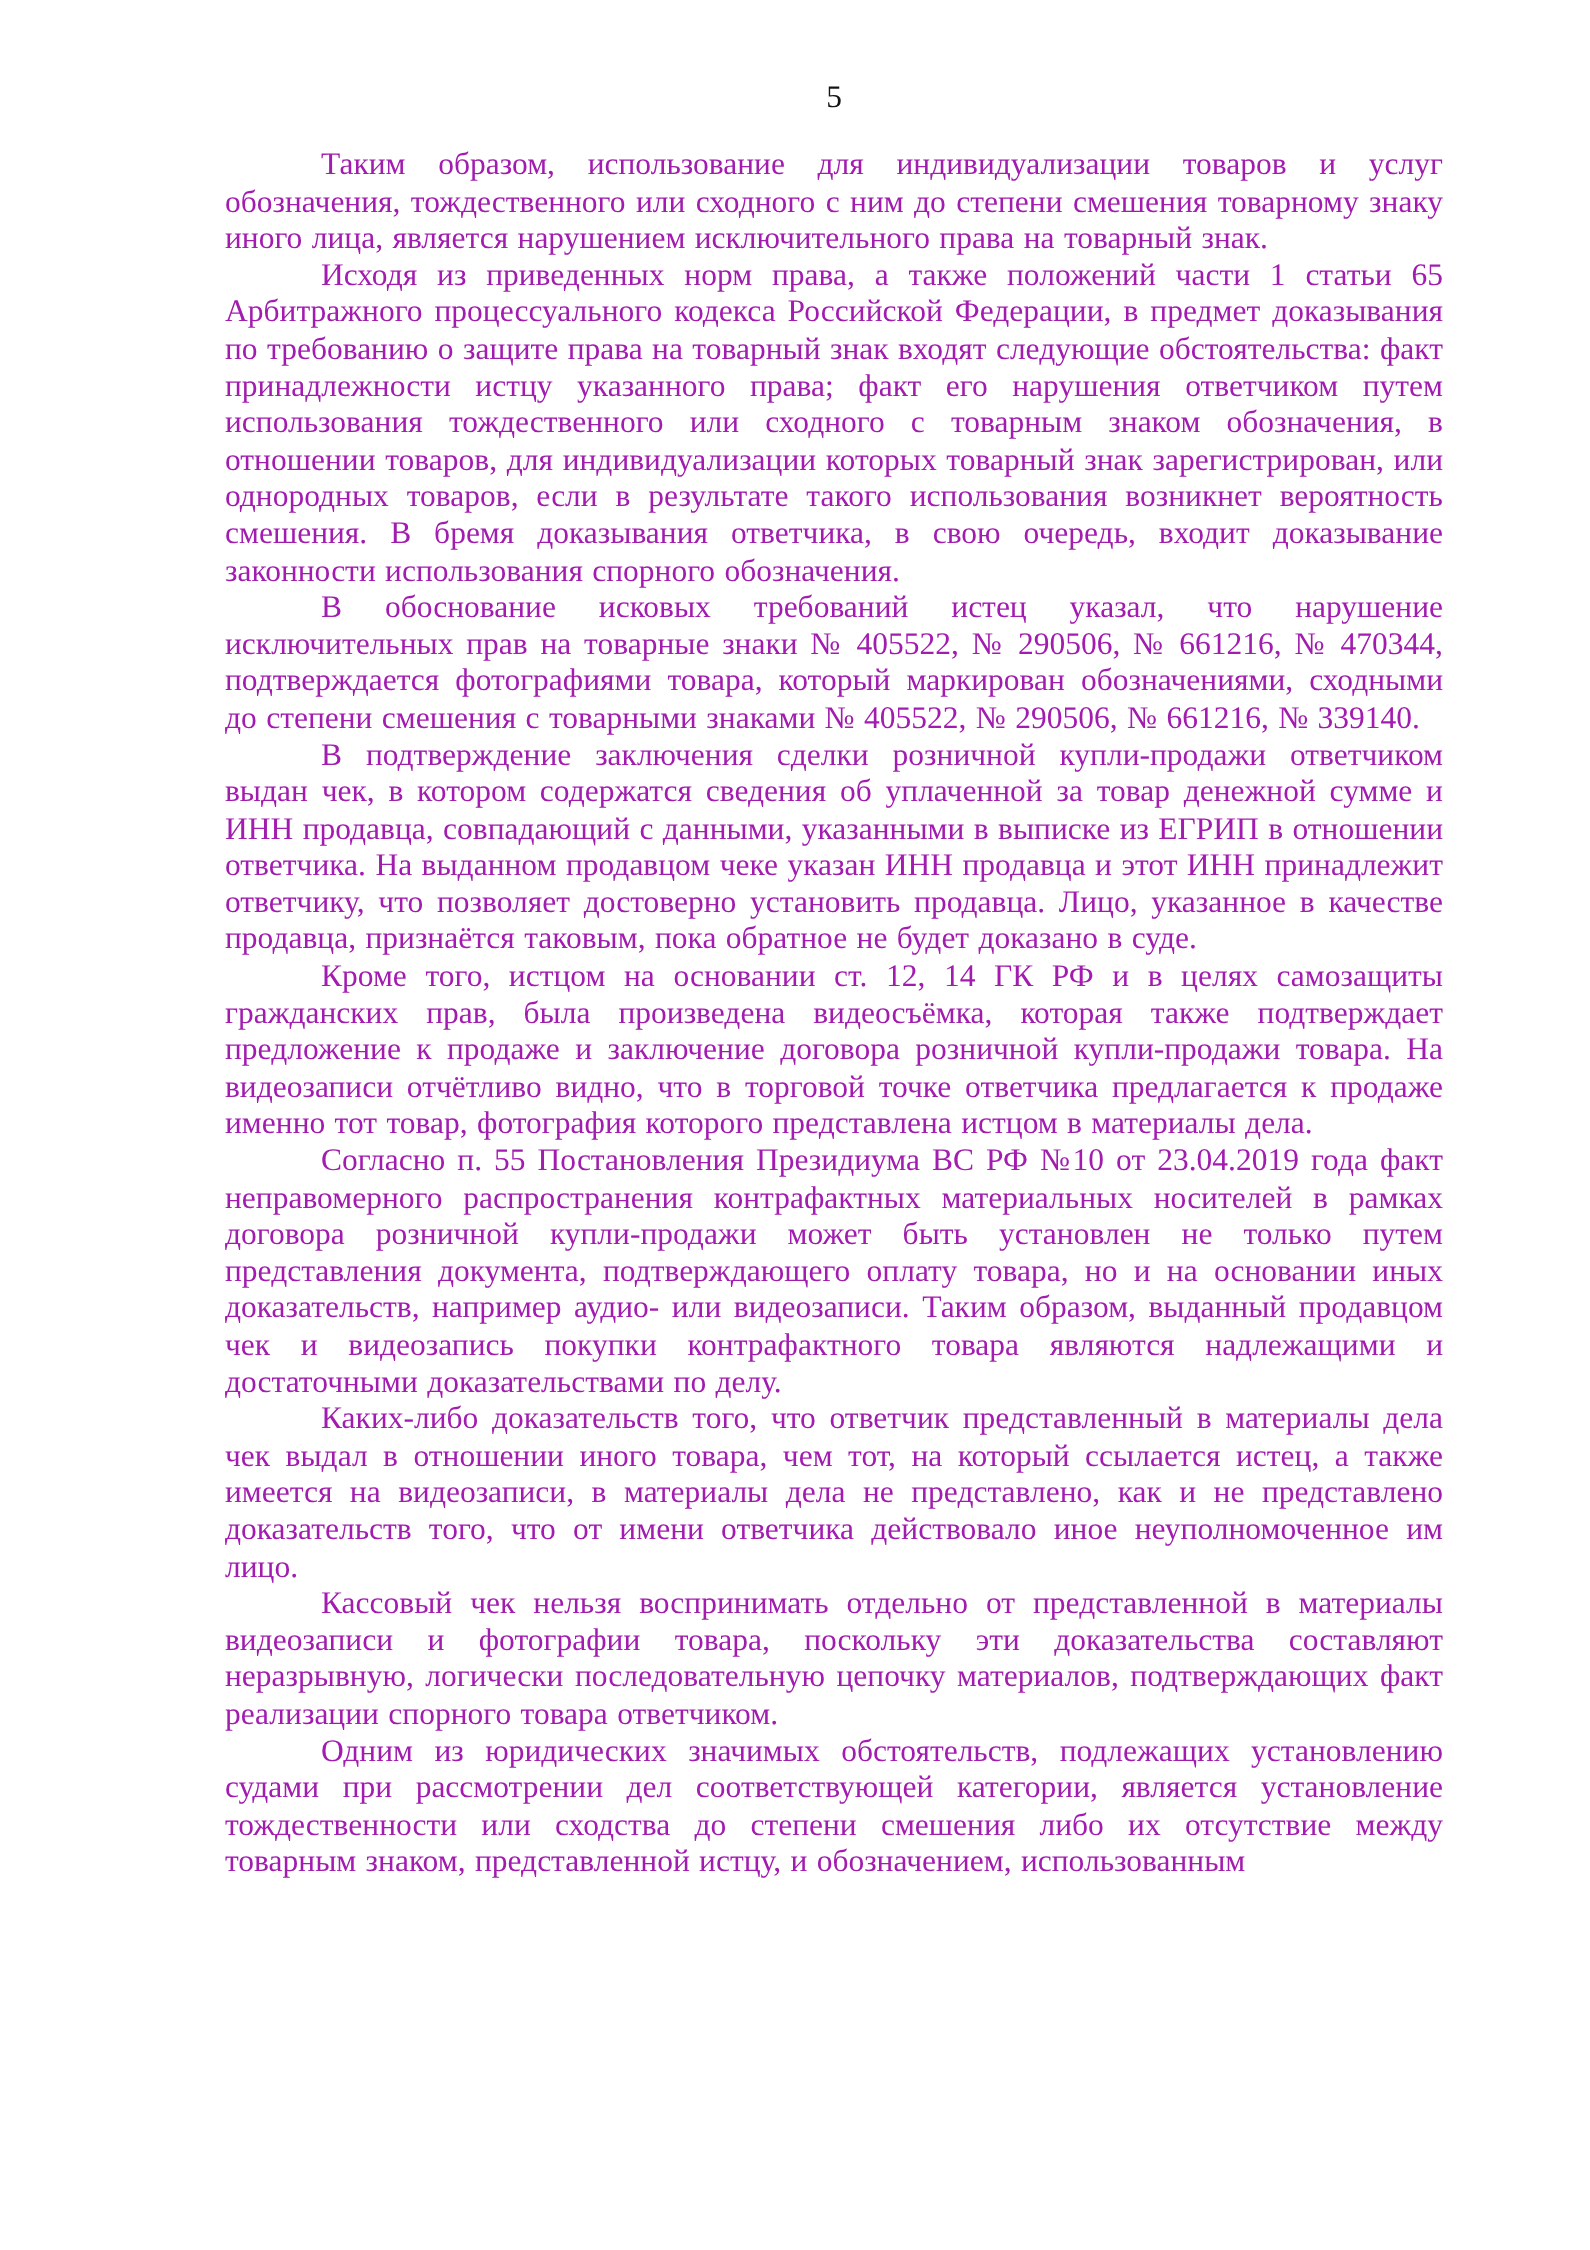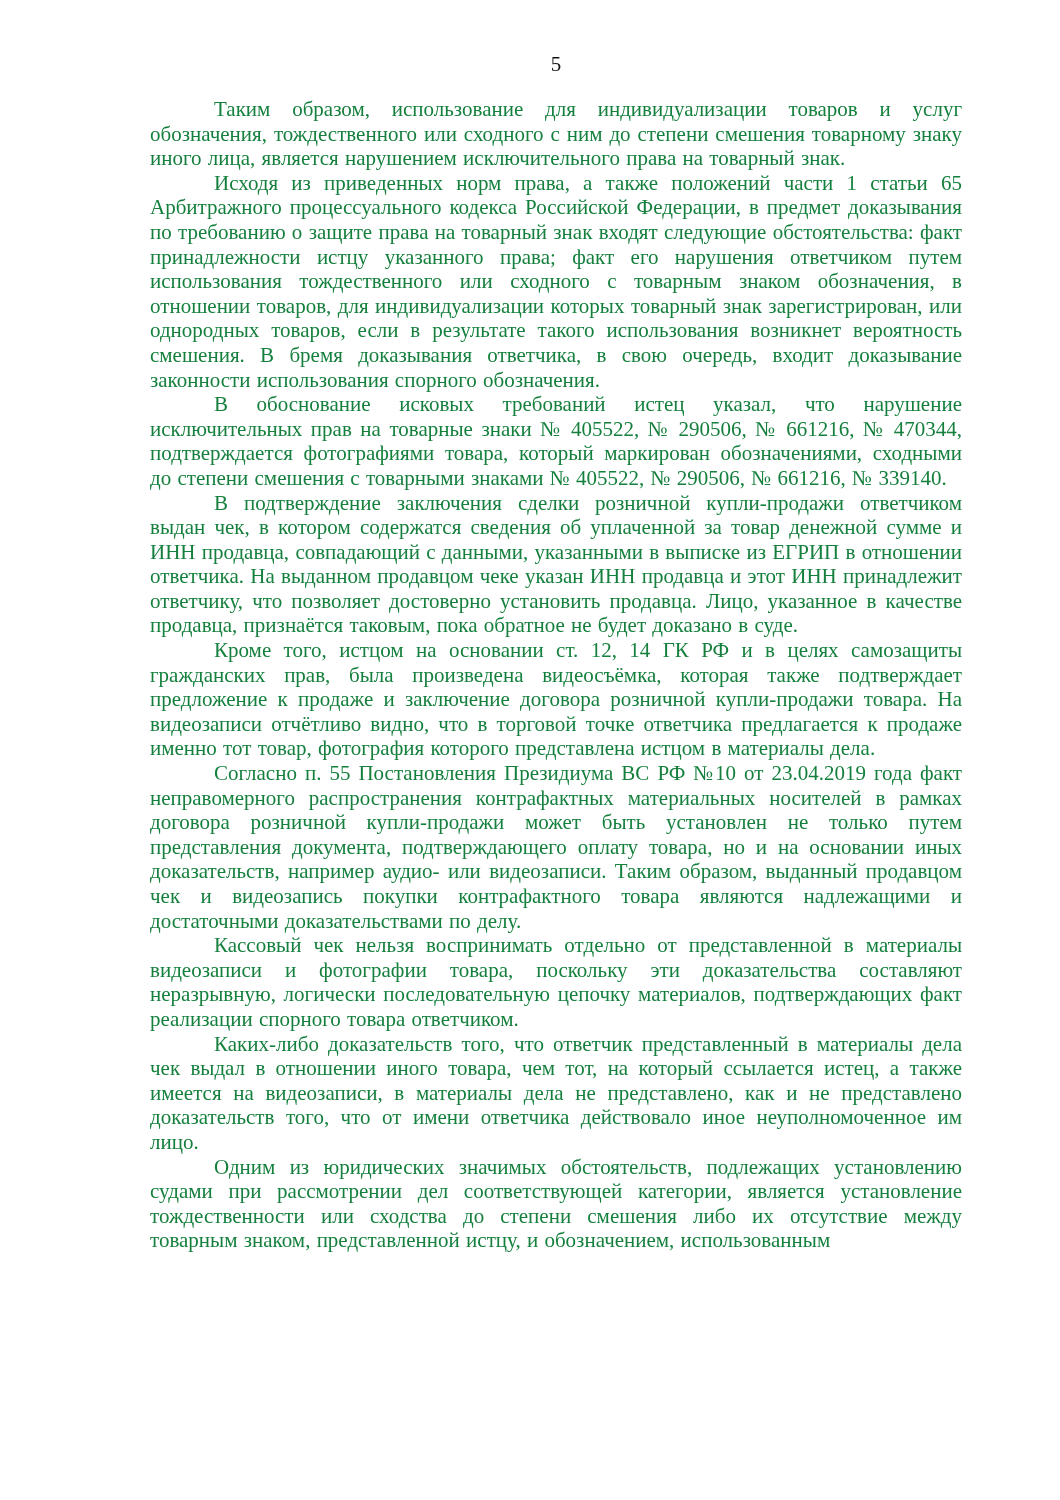--- a/index.html
+++ b/index.html
@@ -27,38 +27,38 @@
     color: #131313;
   }
   .content {
     position: absolute;
     top: 97px;
     left: 150px;
     width: 812px;
     font-size: 21px;
     line-height: 24.6px;
     text-align: justify;
-    color: #15803d;
+    color: #a21caf;
   }
   .content p {
     margin: 0;
     padding: 0;
     text-indent: 64px;
     word-spacing: 1px;
   }
 </style>
 </head>
 <body>
 
 <div class="page">
   <div class="page-number">5</div>
   <div class="content">
     <p>Таким образом, использование для индивидуализации товаров и услуг обозначения, тождественного или сходного с ним до степени смешения товарному знаку иного лица, является нарушением исключительного права на товарный знак.</p>
     <p>Исходя из приведенных норм права, а также положений части 1 статьи 65 Арбитражного процессуального кодекса Российской Федерации, в предмет доказывания по требованию о защите права на товарный знак входят следующие обстоятельства: факт принадлежности истцу указанного права; факт его нарушения ответчиком путем использования тождественного или сходного с товарным знаком обозначения, в отношении товаров, для индивидуализации которых товарный знак зарегистрирован, или однородных товаров, если в результате такого использования возникнет вероятность смешения. В бремя доказывания ответчика, в свою очередь, входит доказывание законности использования спорного обозначения.</p>
     <p>В обоснование исковых требований истец указал, что нарушение исключительных прав на товарные знаки № 405522, № 290506, № 661216, № 470344, подтверждается фотографиями товара, который маркирован обозначениями, сходными до степени смешения с товарными знаками № 405522, № 290506, № 661216, № 339140.</p>
     <p>В подтверждение заключения сделки розничной купли-продажи ответчиком выдан чек, в котором содержатся сведения об уплаченной за товар денежной сумме и ИНН продавца, совпадающий с данными, указанными в выписке из ЕГРИП в отношении ответчика. На выданном продавцом чеке указан ИНН продавца и этот ИНН принадлежит ответчику, что позволяет достоверно установить продавца.  Лицо, указанное в качестве продавца, признаётся таковым, пока обратное не будет доказано в суде.</p>
     <p>Кроме того, истцом на основании ст. 12, 14 ГК РФ и в целях самозащиты гражданских прав, была произведена видеосъёмка, которая также подтверждает предложение к продаже и заключение договора розничной купли-продажи товара. На видеозаписи отчётливо видно, что в торговой точке ответчика предлагается к продаже именно тот товар, фотография которого представлена истцом в материалы дела.</p>
     <p>Согласно п. 55 Постановления Президиума ВС РФ №10 от 23.04.2019 года факт неправомерного распространения контрафактных материальных носителей в рамках договора розничной купли-продажи может быть установлен не только путем представления документа, подтверждающего оплату товара, но и на основании иных доказательств, например аудио- или видеозаписи. Таким образом, выданный продавцом чек и видеозапись покупки контрафактного товара являются надлежащими и достаточными доказательствами по делу.</p>
+    <p>Каких-либо доказательств того, что ответчик представленный в материалы дела чек выдал в отношении иного товара, чем тот, на который ссылается истец, а также имеется на видеозаписи, в материалы дела не представлено, как и не представлено доказательств того, что от имени ответчика действовало иное неуполномоченное им лицо.</p>
     <p>Кассовый чек нельзя воспринимать отдельно от представленной в материалы видеозаписи и фотографии товара, поскольку эти доказательства составляют неразрывную, логически последовательную цепочку материалов, подтверждающих факт реализации спорного товара ответчиком.</p>
-    <p>Каких-либо доказательств того, что ответчик представленный в материалы дела чек выдал в отношении иного товара, чем тот, на который ссылается истец, а также имеется на видеозаписи, в материалы дела не представлено, как и не представлено доказательств того, что от имени ответчика действовало иное неуполномоченное им лицо.</p>
     <p>Одним из юридических значимых обстоятельств, подлежащих установлению судами при рассмотрении дел соответствующей категории, является установление тождественности или сходства до степени смешения либо их отсутствие между товарным знаком, представленной истцу, и обозначением, использованным</p>
   </div>
 </div>
 
 </body></html>

